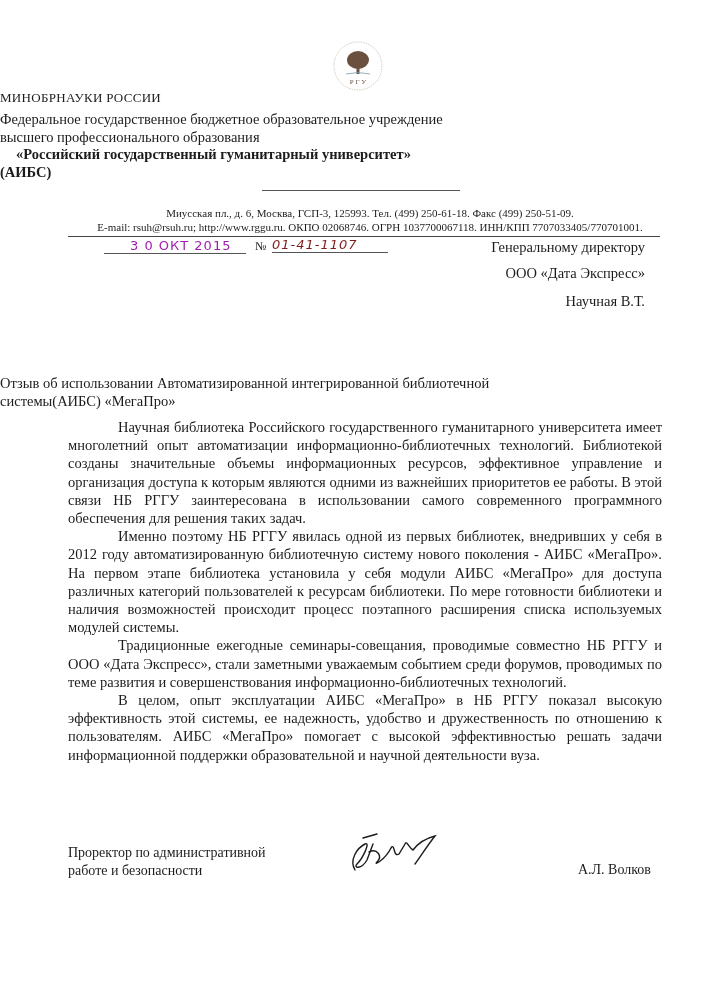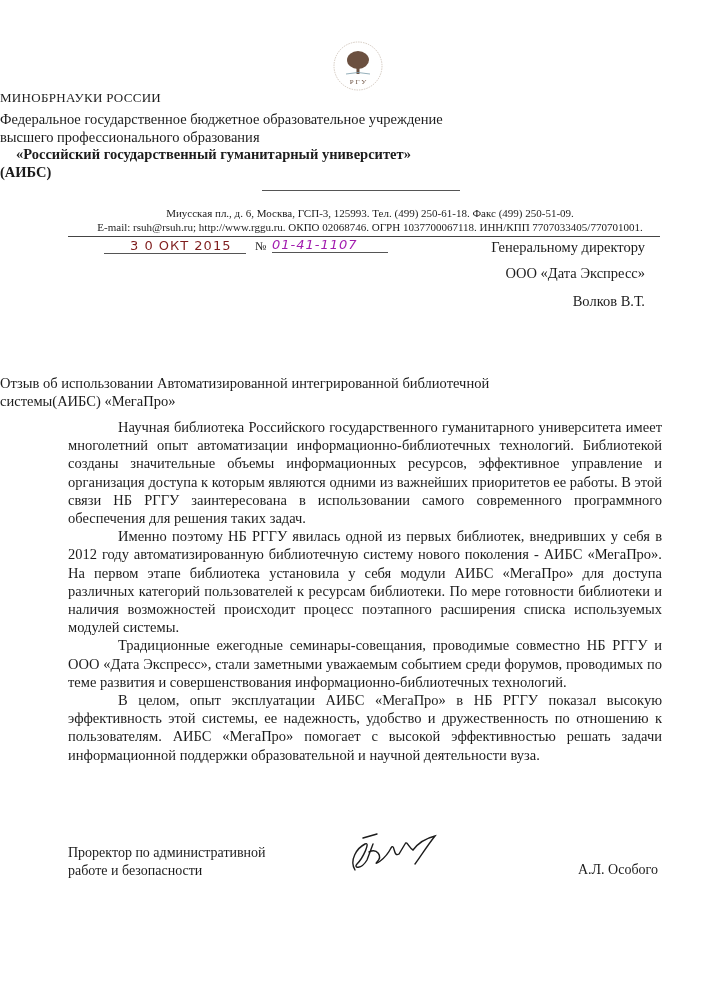--- a/index.html
+++ b/index.html
@@ -11,24 +11,24 @@
   .ministry { top: 90px; font-size: 13px; letter-spacing: 0.3px; }
   .org1 { top: 111px; font-size: 14.5px; }
   .org2 { top: 129px; font-size: 14.5px; }
   .org3 { top: 146px; font-size: 14.5px; font-weight: bold; margin-left: 16px; }
   .org4 { top: 164px; font-size: 14.5px; font-weight: bold; }
   .hdr-line { left: 262px; top: 190px; width: 198px; height: 1px; background: #555; }
   .addr1 { top: 207px; left: 80px; width: 580px; text-align: center; font-size: 11px; }
   .addr2 { top: 221px; left: 80px; width: 580px; text-align: center; font-size: 11px; }
   .rule { left: 68px; top: 236px; width: 592px; height: 1px; background: #444; }
   .date { left: 104px; top: 238px; font-family: "DejaVu Sans", sans-serif; font-size: 13px;
-          color: #7f1d1d; letter-spacing: 1px; border-bottom: 1px solid #555; width: 142px; padding-left: 26px; box-sizing: border-box; }
+          color: #a21caf; letter-spacing: 1px; border-bottom: 1px solid #555; width: 142px; padding-left: 26px; box-sizing: border-box; }
   .numlabel { left: 255px; top: 239px; font-size: 12px; }
   .num { left: 272px; top: 237px; font-family: "DejaVu Sans", sans-serif; font-style: italic;
-         font-size: 13px; color: #a21caf; border-bottom: 1px solid #555; width: 116px; letter-spacing: 1px; }
+         font-size: 13px; color: #7f1d1d; border-bottom: 1px solid #555; width: 116px; letter-spacing: 1px; }
   .to { right: 62px; text-align: right; font-size: 14.5px; }
   .to1 { top: 239px; } .to2 { top: 265px; } .to3 { top: 293px; }
   .title { top: 374px; font-size: 14.5px; line-height: 18px; }
   .body { left: 68px; top: 418px; width: 594px; font-size: 14.5px; line-height: 18.2px; text-align: justify; }
   .body p { margin: 0; text-indent: 50px; }
   .sig-role { left: 68px; top: 844px; font-size: 14px; line-height: 18px; }
   .signature { left: 343px; top: 830px; width: 100px; height: 45px; }
   .sig-name { left: 578px; top: 862px; font-size: 14px; }
 </style>
 </head>
@@ -53,21 +53,21 @@
 <div class="abs addr1">Миусская пл., д. 6, Москва, ГСП-3, 125993. Тел. (499) 250-61-18. Факс (499) 250-51-09.</div>
 <div class="abs addr2">E-mail: rsuh@rsuh.ru;  http://www.rggu.ru. ОКПО 02068746. ОГРН 1037700067118. ИНН/КПП 7707033405/770701001.</div>
 <div class="abs rule"></div>
 
 <div class="abs date">3 0 ОКТ 2015</div>
 <div class="abs numlabel">№</div>
 <div class="abs num">01-41-1107</div>
 
 <div class="abs to to1">Генеральному директору</div>
 <div class="abs to to2">ООО «Дата Экспресс»</div>
-<div class="abs to to3">Волков В.Т.</div>
+<div class="abs to to3">Научная В.Т.</div>
 
 <div class="abs center title">
   <div>Отзыв об использовании Автоматизированной интегрированной библиотечной</div>
   <div>системы(АИБС) «МегаПро»</div>
 </div>
 
 <div class="abs body">
   <p>Научная библиотека Российского государственного гуманитарного университета имеет многолетний опыт автоматизации информационно-библиотечных технологий. Библиотекой созданы значительные объемы информационных ресурсов, эффективное управление и организация доступа к которым являются одними из важнейших приоритетов ее работы. В этой связи НБ РГГУ заинтересована в использовании самого современного программного обеспечения для решения таких задач.</p>
   <p>Именно поэтому НБ РГГУ явилась одной из первых библиотек, внедривших у себя в 2012 году автоматизированную библиотечную систему нового поколения - АИБС «МегаПро». На первом этапе библиотека установила у себя модули АИБС «МегаПро» для доступа различных категорий пользователей к ресурсам библиотеки. По мере готовности библиотеки и наличия возможностей происходит процесс поэтапного расширения списка используемых модулей системы.</p>
   <p>Традиционные ежегодные семинары-совещания, проводимые совместно НБ РГГУ и ООО «Дата Экспресс», стали заметными уважаемым событием среди форумов, проводимых по теме развития и совершенствования информационно-библиотечных технологий.</p>
@@ -76,13 +76,13 @@
 
 <div class="abs sig-role">
   <div>Проректор по административной</div>
   <div>работе и безопасности</div>
 </div>
 <div class="abs signature">
   <svg width="100" height="45" viewBox="0 0 100 45">
     <path d="M12 40 C6 30 14 18 22 14 C28 11 20 28 14 34 C10 38 18 40 24 30 L30 14 M20 8 L34 4 M26 22 C34 18 40 26 34 32 C30 36 42 30 48 18 C52 12 50 28 56 24 L62 14 C64 10 66 18 70 20 C76 12 84 8 92 6 C84 16 78 26 72 34" stroke="#1c1c1c" stroke-width="1.4" fill="none" stroke-linecap="round"></path>
   </svg>
 </div>
-<div class="abs sig-name">А.Л. Особого</div>
+<div class="abs sig-name">А.Л. Волков</div>
 
 </body></html>

